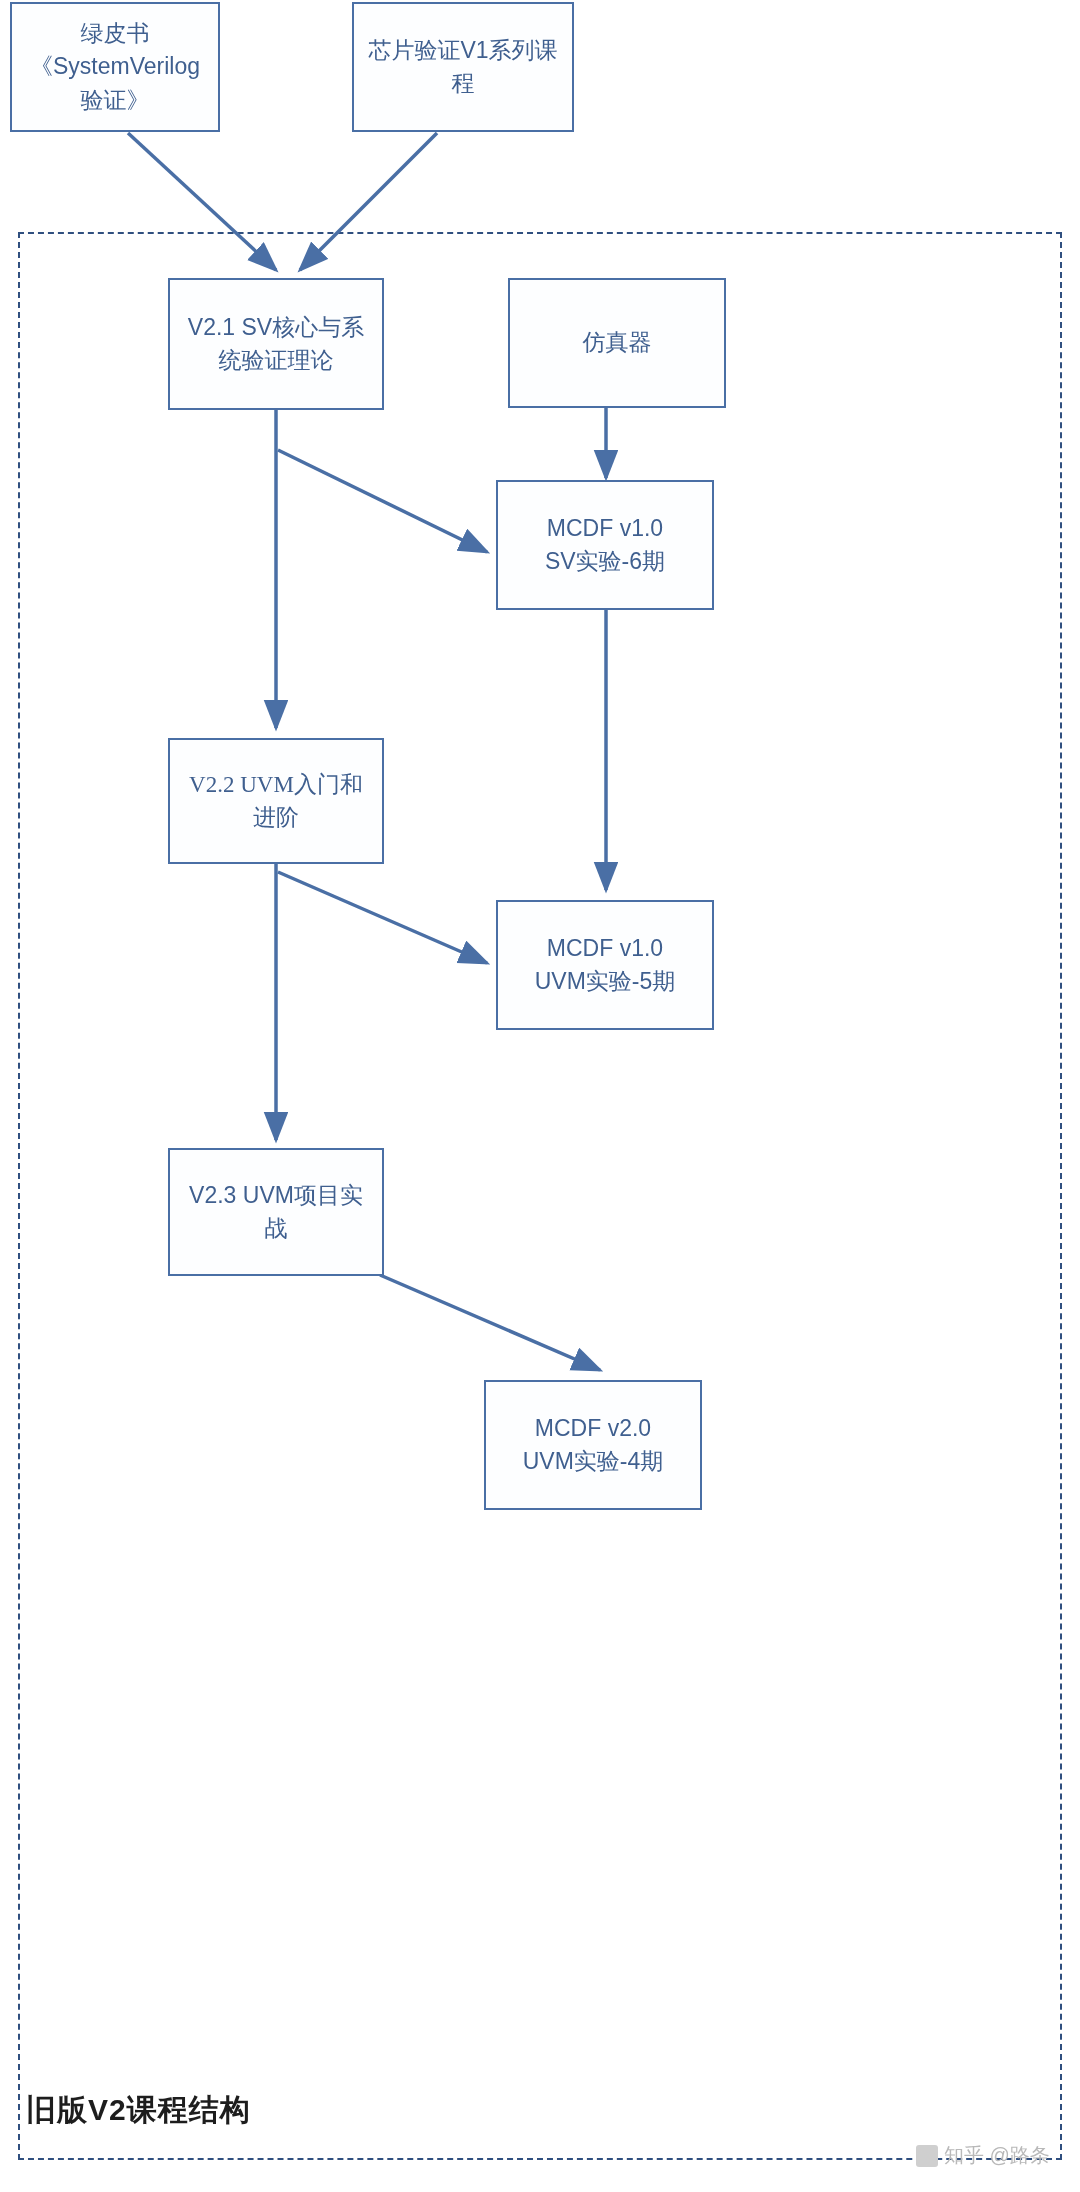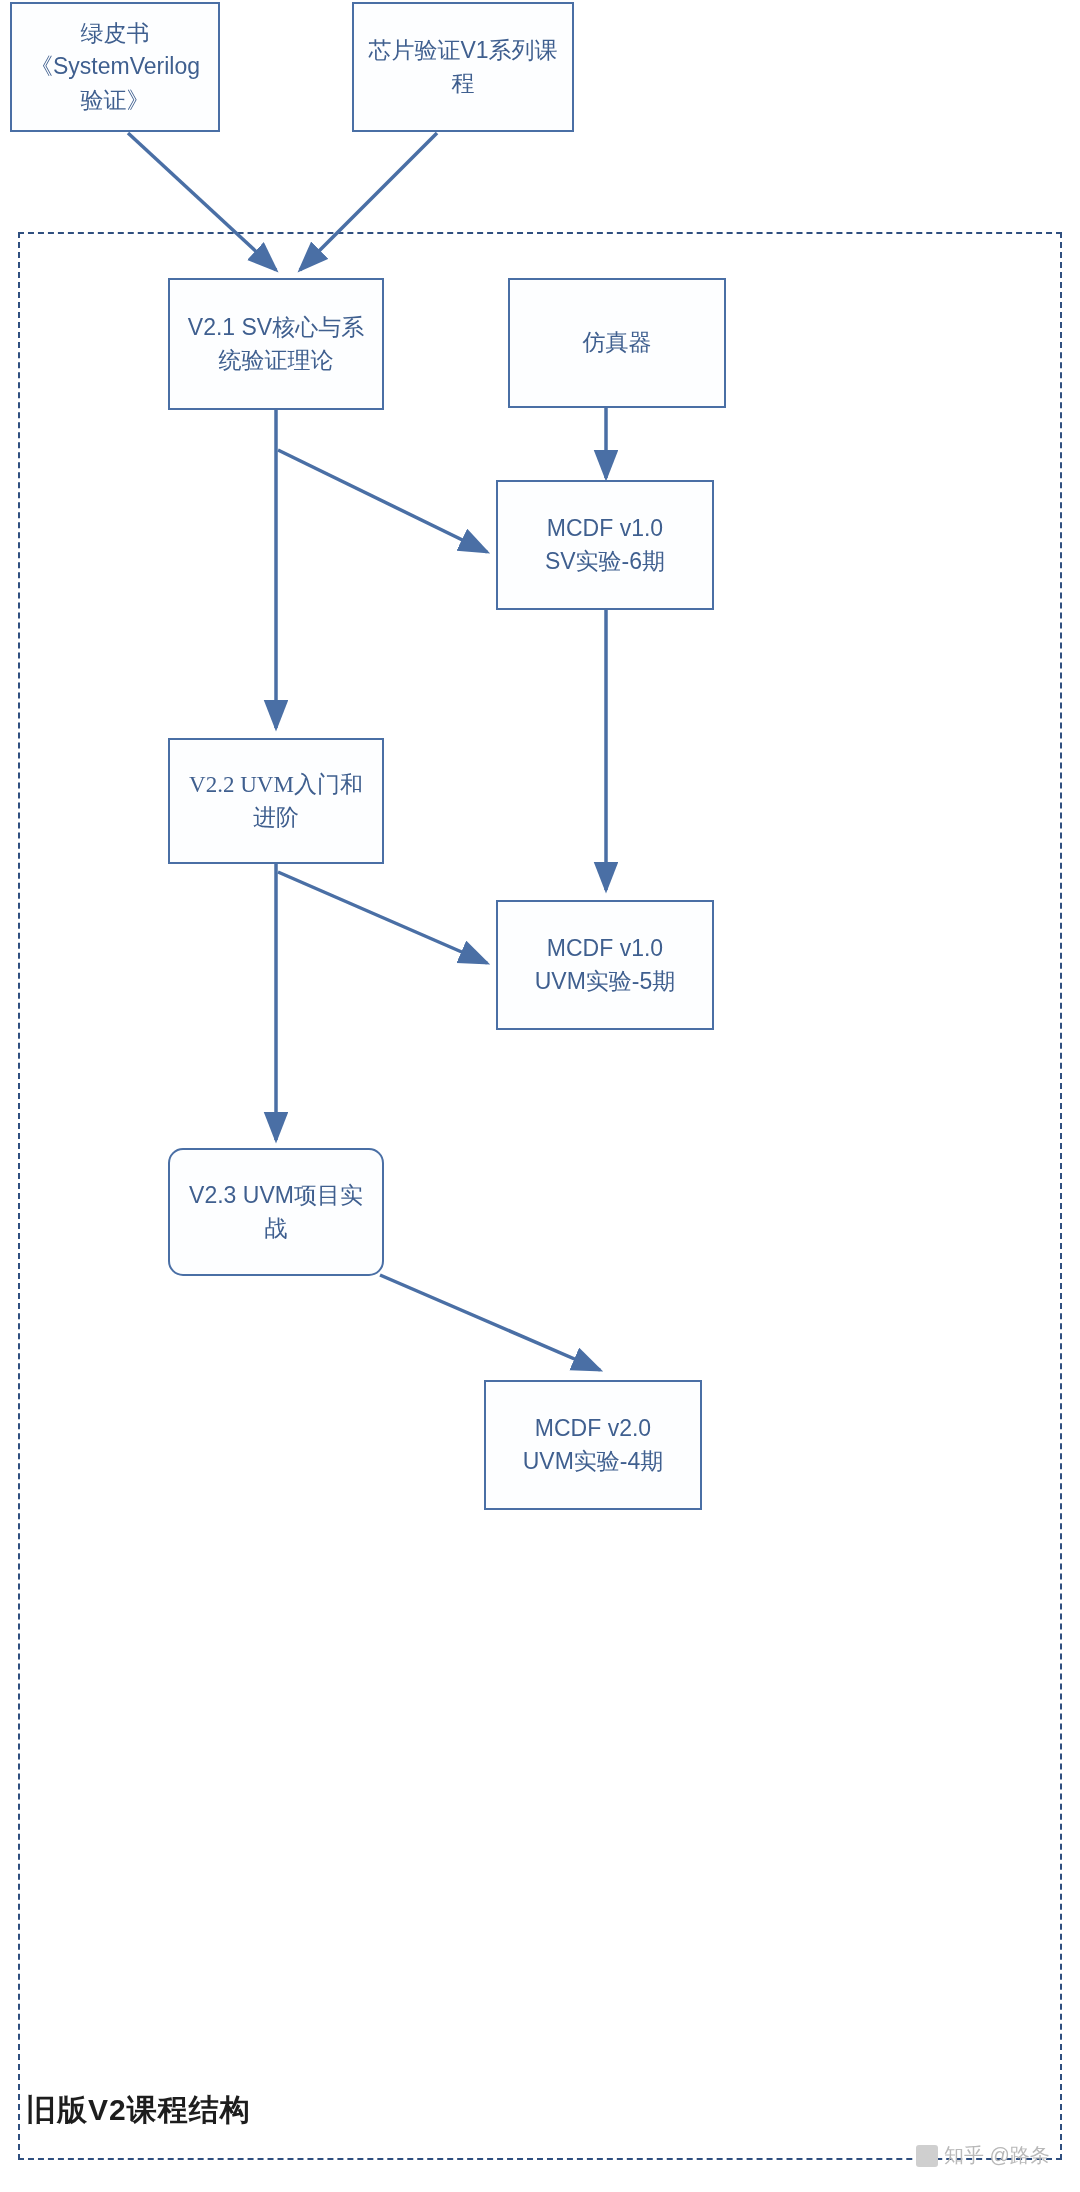--- a/index.html
+++ b/index.html
@@ -115,21 +115,21 @@
   <div class="node" style="left:508px; top:278px; width:218px; height:130px;">仿真器</div>
 
   <div class="node" style="left:496px; top:480px; width:218px; height:130px;">MCDF v1.0
 SV实验-6期</div>
 
   <div class="node" style="left:168px; top:738px; width:216px; height:126px;font-family:Liberation Serif, serif;">V2.2 UVM入门和进阶</div>
 
   <div class="node" style="left:496px; top:900px; width:218px; height:130px;">MCDF v1.0
 UVM实验-5期</div>
 
-  <div class="node" style="left:168px; top:1148px; width:216px; height:128px;border-radius:15px;">V2.3 UVM项目实战</div>
+  <div class="node" style="left:168px; top:1148px; width:216px; height:128px;">V2.3 UVM项目实战</div>
 
   <div class="node" style="left:484px; top:1380px; width:218px; height:130px;">MCDF v2.0
 UVM实验-4期</div>
 
   <div class="group-label" style="left:26px; top:2090px;">旧版V2课程结构</div>
 
   <div class="watermark" style="left:868px; top:2142px;">
     <span class="wm-logo"></span>
     <span>知乎 @路条</span>
   </div>

